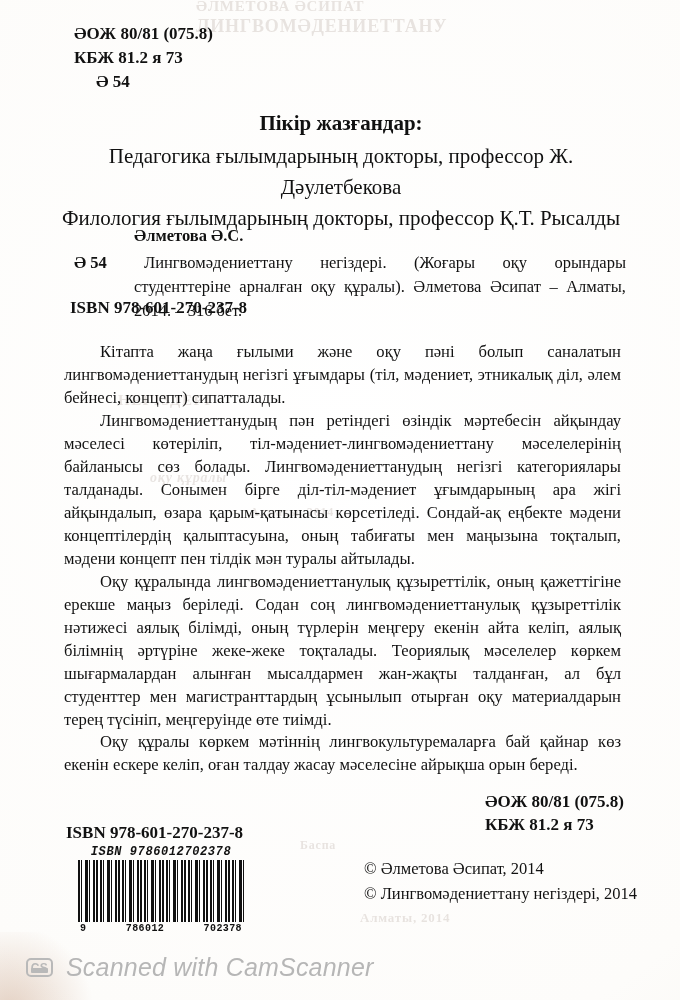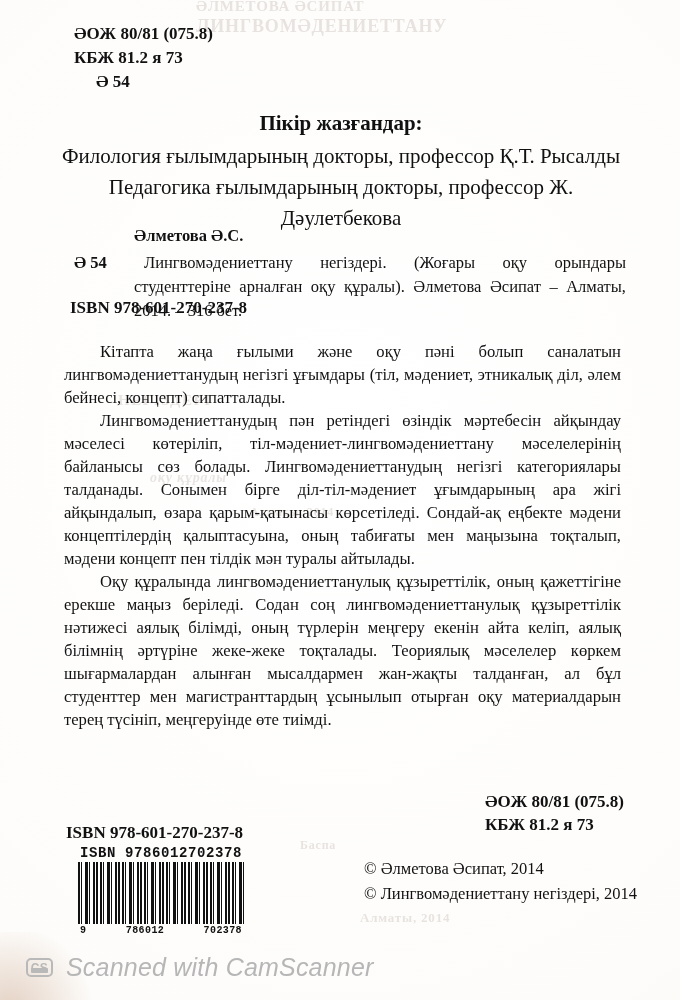--- a/index.html
+++ b/index.html
@@ -178,25 +178,26 @@
     font-weight: bold;
   }
   #barcode-wrap {
     position: absolute;
     left: 78px;
     top: 845px;
     width: 166px;
   }
   #barcode-caption {
     font-family: "Liberation Mono", "DejaVu Sans Mono", monospace;
-    font-size: 14px;
+    font-size: 12px;
     font-weight: bold;
     letter-spacing: .6px;
     text-align: center;
     margin-bottom: 1px;
+    font-style: italic;
   }
   #barcode-bars {
     height: 62px;
     width: 100%;
     background-repeat: repeat-x;
     background-size: 22px 100%;
     background-image: repeating-linear-gradient(
       to right,
       #111 0px, #111 1.6px,
       #fff 1.6px, #fff 3.4px,
@@ -289,38 +290,39 @@
   <div class="content">
 
     <div id="udc-block">
       <div class="l1">ӘОЖ 80/81 (075.8)</div>
       <div class="l2">КБЖ 81.2 я 73</div>
       <div class="l3">Ә 54</div>
     </div>
 
     <div id="reviewers">
       <div class="rev-title">Пікір жазғандар:</div>
+      <div>Педагогика ғылымдарының докторы, профессор Ж. Дәулетбекова</div>
       <div>Филология ғылымдарының докторы, профессор Қ.Т. Рысалды</div>
-      <div>Педагогика ғылымдарының докторы, профессор Ж. Дәулетбекова</div>
     </div>
 
     <div id="bib">
       <div class="author-line">Әлметова Ә.С.</div>
       <div class="record">
         <span class="shelf">Ә 54</span>
         <span class="body">Лингвомәдениеттану негіздері. (Жоғары оқу орындары студенттеріне арналған оқу құралы). Әлметова Әсипат – Алматы, 2014. – 316 бет.</span>
       </div>
     </div>
 
     <div id="isbn-top">ISBN 978-601-270-237-8</div>
 
     <div id="annotation">
       <p>Кітапта жаңа ғылыми және оқу пәні болып саналатын лингвомәдениеттанудың негізгі ұғымдары (тіл, мәдениет, этникалық діл, әлем бейнесі, концепт) сипатталады.</p>
       <p>Лингвомәдениеттанудың пән ретіндегі өзіндік мәртебесін айқындау мәселесі көтеріліп, тіл-мәдениет-лингвомәдениеттану мәселелерінің байланысы сөз болады. Лингвомәдениеттанудың негізгі категориялары талданады. Сонымен бірге діл-тіл-мәдениет ұғымдарының ара жігі айқындалып, өзара қарым-қатынасы көрсетіледі. Сондай-ақ еңбекте мәдени концептілердің қалыптасуына, оның табиғаты мен маңызына тоқталып, мәдени концепт пен тілдік мән туралы айтылады.</p>
       <p>Оқу құралында лингвомәдениеттанулық құзыреттілік, оның қажеттігіне ерекше маңыз беріледі. Содан соң лингвомәдениеттанулық құзыреттілік нәтижесі аялық білімді, оның түрлерін меңгеру екенін айта келіп, аялық білімнің әртүріне жеке-жеке тоқталады. Теориялық мәселелер көркем шығармалардан алынған мысалдармен жан-жақты талданған, ал бұл студенттер мен магистранттардың ұсынылып отырған оқу материалдарын терең түсініп, меңгеруінде өте тиімді.</p>
+      <p>Оқу құралы көркем мәтіннің лингвокультуремаларға бай қайнар көз екенін ескере келіп, оған талдау жасау мәселесіне айрықша орын береді.</p>
     </div>
 
     <div id="udc-bottom">
       <div>ӘОЖ 80/81 (075.8)</div>
       <div>КБЖ 81.2 я 73</div>
     </div>
 
     <div id="copyright">
       <div>© Әлметова Әсипат, 2014</div>
       <div>© Лингвомәдениеттану негіздері, 2014</div>

